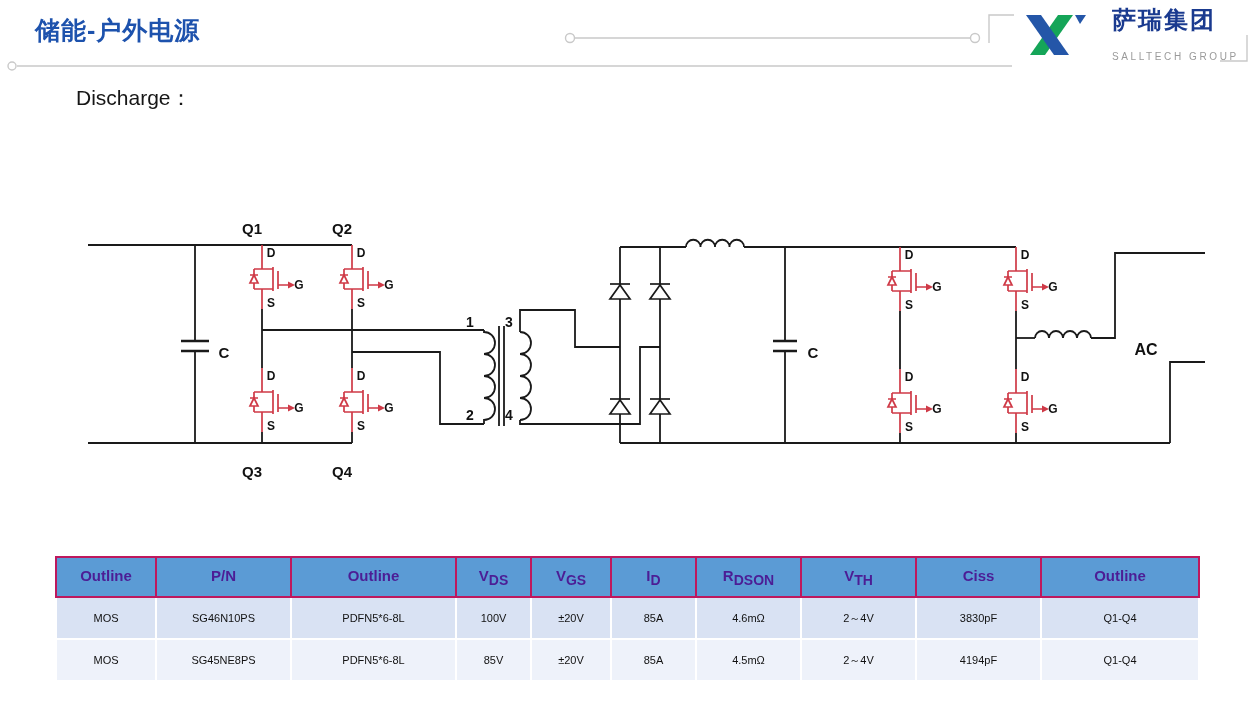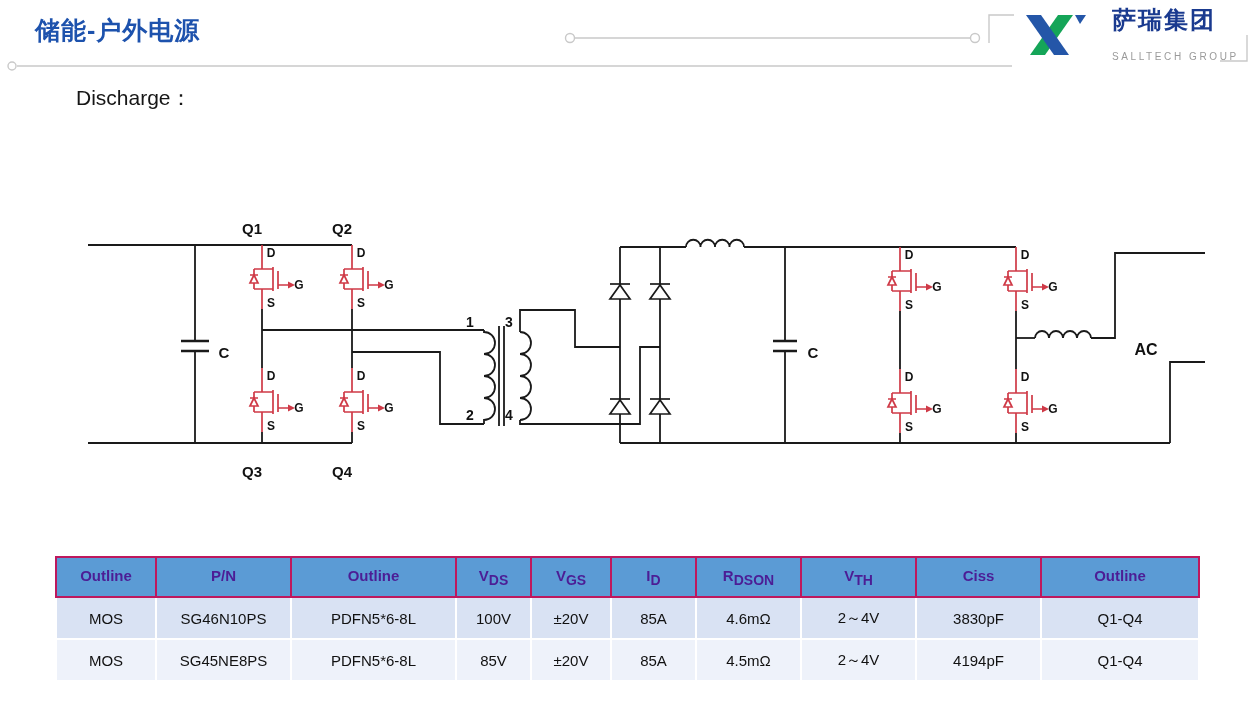--- a/index.html
+++ b/index.html
@@ -11,21 +11,21 @@
   .logo{position:absolute;left:1018px;top:6px;display:flex;align-items:center;gap:22px;}
   .logo-name{font-size:24px;font-weight:bold;color:#1a3a8f;letter-spacing:2px;line-height:1.2;}
   .logo-sub{font-size:10px;color:#9a9a9a;letter-spacing:2.6px;margin-top:16px;}
   .t1{position:absolute;left:76px;top:84px;font-size:21px;color:#161616;}
   .t2{position:absolute;left:76px;top:115px;font-size:19px;color:#161616;}
   .circuit{position:absolute;left:0;top:0;}
   table.spec{position:absolute;left:55px;top:556px;width:1143px;border-collapse:collapse;
              table-layout:fixed;text-align:center;}
   table.spec th{background:#5b9bd5;color:#4c1d95;font-size:15px;font-weight:bold;
                 height:38px;border:2px solid #be185d;padding:0;}
-  table.spec td{font-size:15px;color:#111111;height:40px;border:2px solid #ffffff;padding:0;}
+  table.spec td{font-size:11px;color:#111111;height:40px;border:2px solid #ffffff;padding:0;}
   table.spec tr.r0 td{background:#d9e2f3;}
   table.spec tr.r1 td{background:#eef2fa;}
   table.spec sub{font-size:14px;}
 </style>
 </head>
 <body>
 
 <div class="slide">
 
   <svg class="deco-svg" width="1256" height="90">

